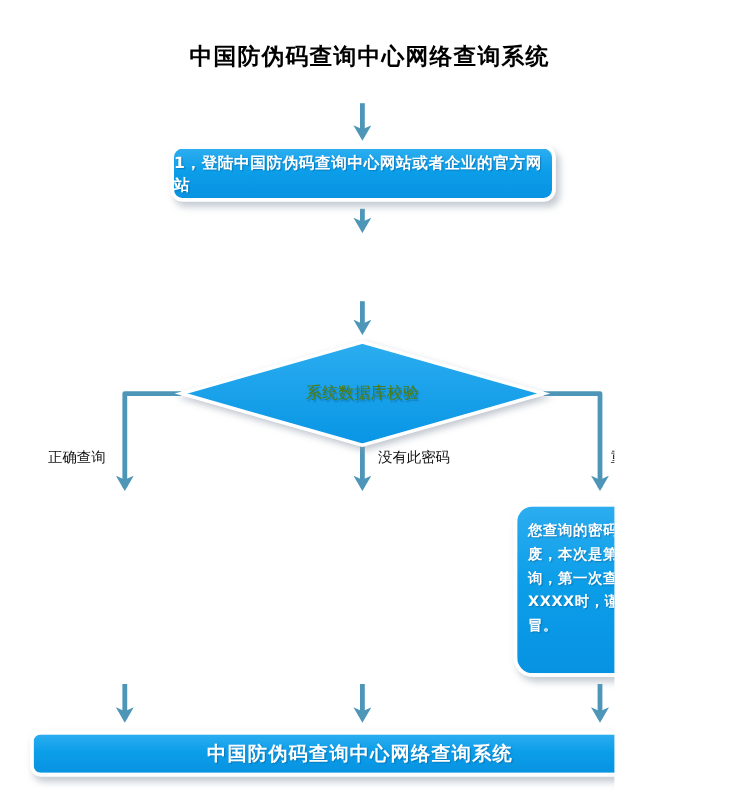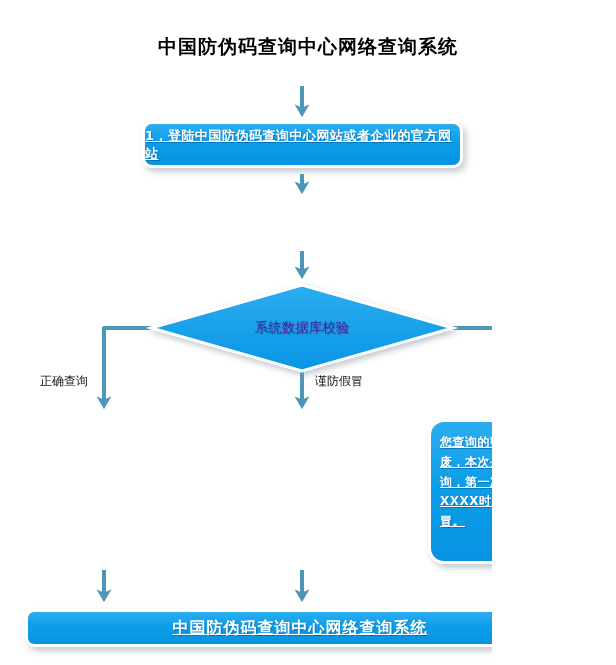--- a/index.html
+++ b/index.html
@@ -1,45 +1,45 @@
 <!DOCTYPE html>
 <html><head>
 <meta charset="utf-8">
 <style>
   html,body{margin:0;padding:0;background:#ffffff;}
   body{font-family:"DejaVu Sans","Liberation Sans",sans-serif;}
-  .canvas{position:relative;width:492px;height:665px;background:#ffffff;overflow:hidden;}
+  .canvas{position:relative;width:492px;height:665px;background:#ffffff;overflow:hidden;padding-left:20px;}
 
   .page-title{
     position:absolute;left:0;top:34px;width:616px;
     text-align:center;font-size:19px;font-weight:bold;color:#000;
     letter-spacing:1px;
   }
 
   svg.connector-layer{position:absolute;left:0;top:0;}
 
   .node{
     position:absolute;box-sizing:border-box;
     background:linear-gradient(180deg,#2cadf0 0%,#0c9ee9 45%,#0793e2 100%);
     border:3px solid #ffffff;
     box-shadow:3px 4px 6px rgba(150,162,175,0.55);
-    color:#ffffff;font-weight:bold;text-decoration:underline;
+    color:#ffffff;font-weight:bold;
   }
   .step-box{
     left:142px;width:321px;height:47px;border-radius:10px;
     display:flex;align-items:center;justify-content:center;
     font-size:13px;letter-spacing:0.5px;
     text-shadow:1px 1px 1px rgba(0,60,110,0.35);
   }
   .step-box.step1{top:121px;}
   .step-box.step2{top:198px;}
 
   .decision-label{
     position:absolute;left:202px;top:319px;width:200px;
-    text-align:center;color:#4c1d95;font-size:13.5px;font-weight:normal;
+    text-align:center;color:#4d7c0f;font-size:13.5px;font-weight:normal;
     text-shadow:1px 1px 1px rgba(0,70,120,0.4);
   }
 
   .branch-label{
     position:absolute;top:373px;font-size:12px;color:#111;white-space:nowrap;
   }
   .branch-label.correct{left:40px;}
   .branch-label.wrong{left:315px;}
   .branch-label.repeat{left:509px;}
 
@@ -93,21 +93,21 @@
   </svg>
 
   <div class="node step-box step1">
     <span>1，登陆中国防伪码查询中心网站或者企业的官方网站</span>
   </div>
 
 
   <div class="decision-label">系统数据库校验</div>
 
   <div class="branch-label correct">正确查询</div>
-  <div class="branch-label wrong">谨防假冒</div>
+  <div class="branch-label wrong">没有此密码</div>
   <div class="branch-label repeat">重复查询</div>
 
 
 
   <div class="node result-box repeat">
     <span>您查询的密码已经作废，本次是第XX次查询，第一次查询是在XXXX时，谨防假冒。</span>
   </div>
 
   <div class="node footer-bar">
     <span>中国防伪码查询中心网络查询系统</span>

